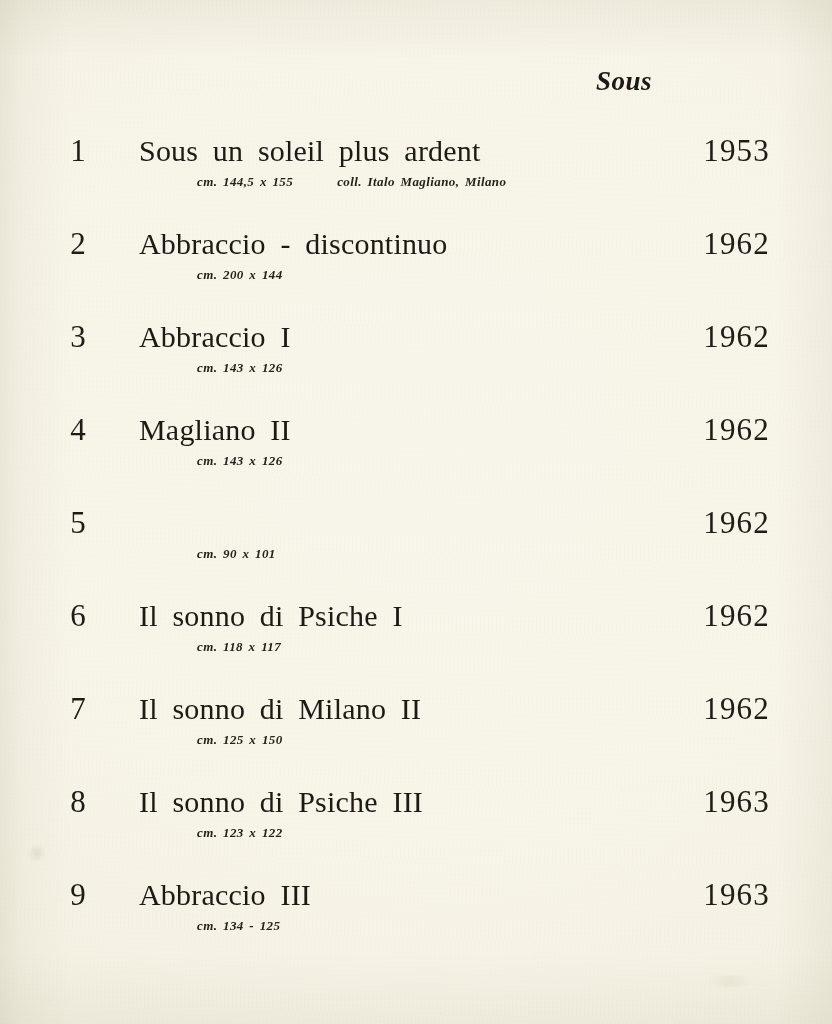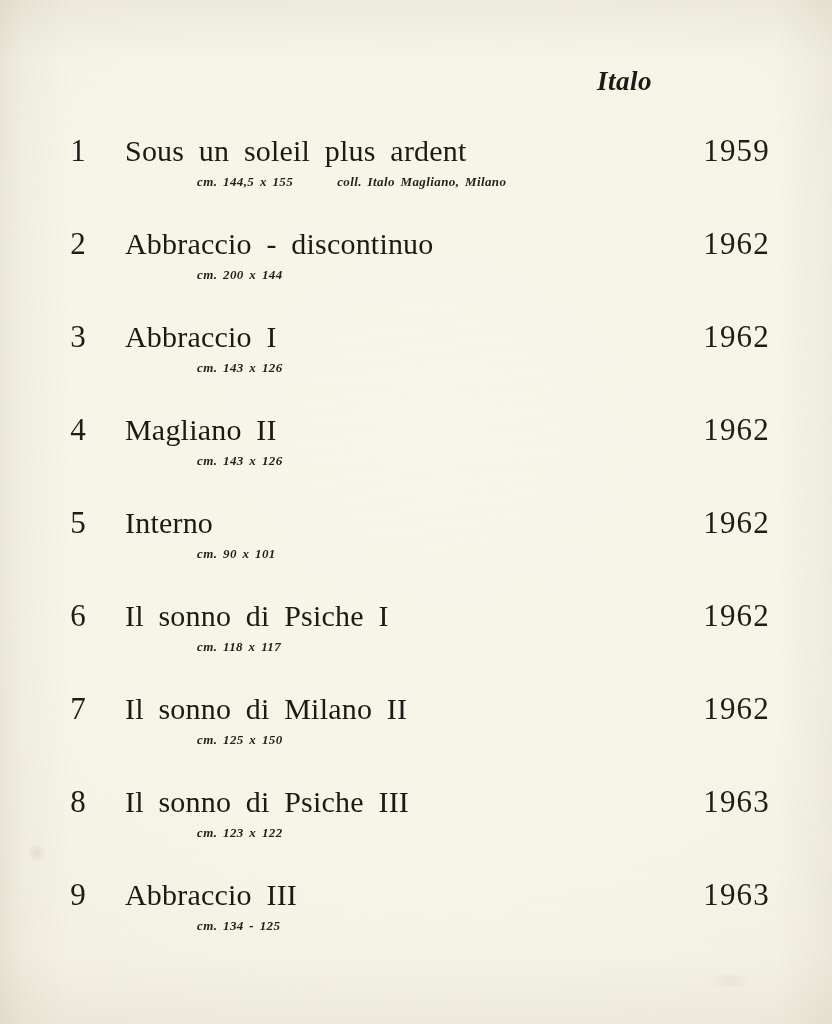--- a/index.html
+++ b/index.html
@@ -101,21 +101,21 @@
     left: 60px;
     width: 36px;
     top: 0;
     text-align: center;
     font-size: 31px;
     line-height: 46px;
     color: #1d1c18;
   }
   .title {
     position: absolute;
-    left: 125px;
+    left: 139px;
     top: 0;
     font-size: 30px;
     line-height: 46px;
     word-spacing: 7px;
     letter-spacing: .2px;
     color: #1b1a16;
     white-space: nowrap;
   }
   .year {
     position: absolute;
@@ -150,28 +150,28 @@
 
 <div id="page">
 
   <div id="grain"></div>
   <div class="smudge" style="left:26px; top:845px; width:22px; height:16px;"></div>
   <div class="smudge" style="left:700px; top:975px; width:60px; height:12px; opacity:.5;"></div>
   <div id="vignette"></div>
 
   <div id="content">
 
-    <div class="section-head">Italo</div>
+    <div class="section-head">Sous</div>
 
     <div class="list" id="entry-list">
         <div class="entry">
           <div class="row-main">
             <div class="idx">1</div>
             <div class="title">Sous un soleil plus ardent</div>
-            <div class="year">1959</div>
+            <div class="year">1953</div>
           </div>
           <div class="row-sub"><span>cm. 144,5 x 155</span><span class="sub-coll">coll. Italo Magliano, Milano</span></div>
         </div>
         <div class="entry">
           <div class="row-main">
             <div class="idx">2</div>
             <div class="title">Abbraccio - discontinuo</div>
             <div class="year">1962</div>
           </div>
           <div class="row-sub"><span>cm. 200 x 144</span></div>
@@ -188,21 +188,20 @@
           <div class="row-main">
             <div class="idx">4</div>
             <div class="title">Magliano II</div>
             <div class="year">1962</div>
           </div>
           <div class="row-sub"><span>cm. 143 x 126</span></div>
         </div>
         <div class="entry">
           <div class="row-main">
             <div class="idx">5</div>
-            <div class="title">Interno</div>
             <div class="year">1962</div>
           </div>
           <div class="row-sub"><span>cm. 90 x 101</span></div>
         </div>
         <div class="entry">
           <div class="row-main">
             <div class="idx">6</div>
             <div class="title">Il sonno di Psiche I</div>
             <div class="year">1962</div>
           </div>

